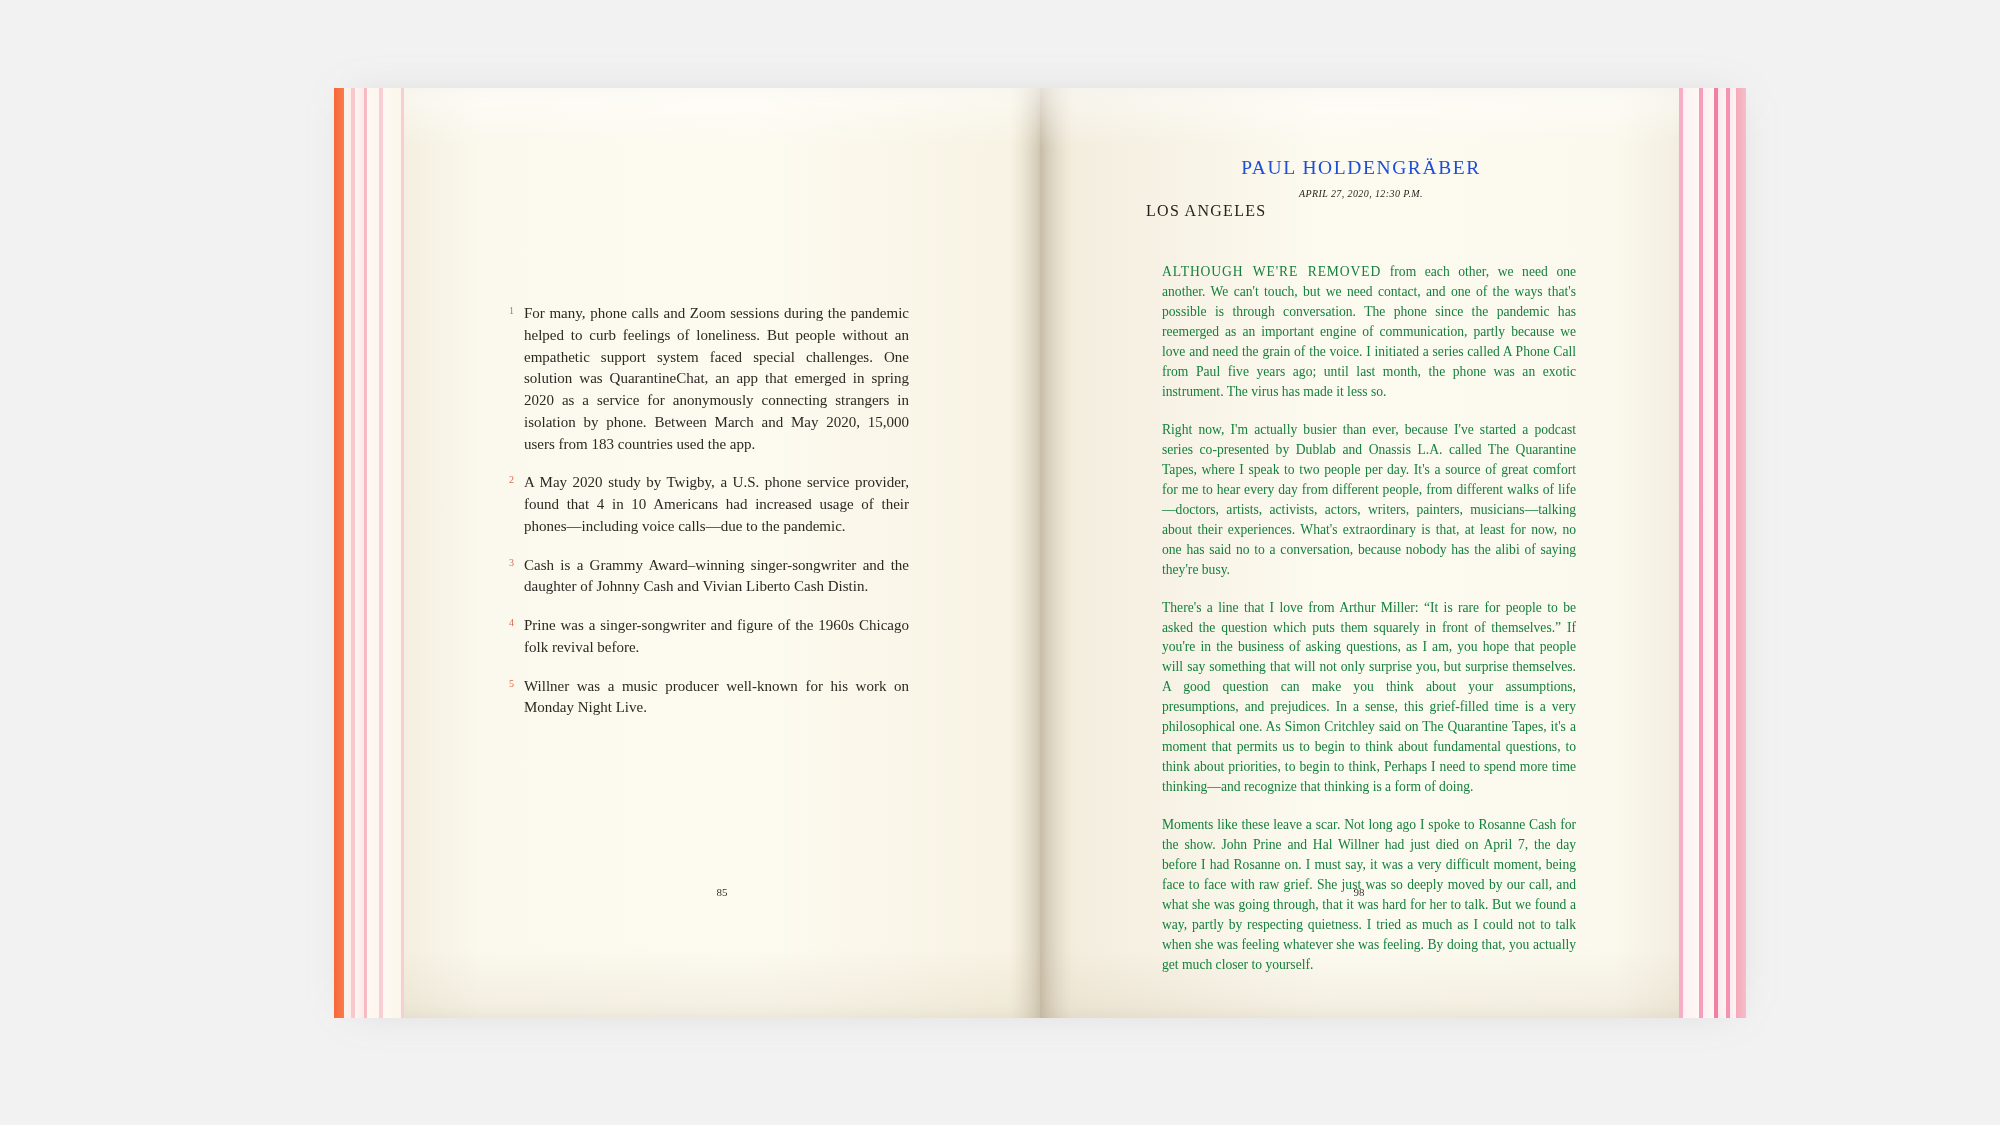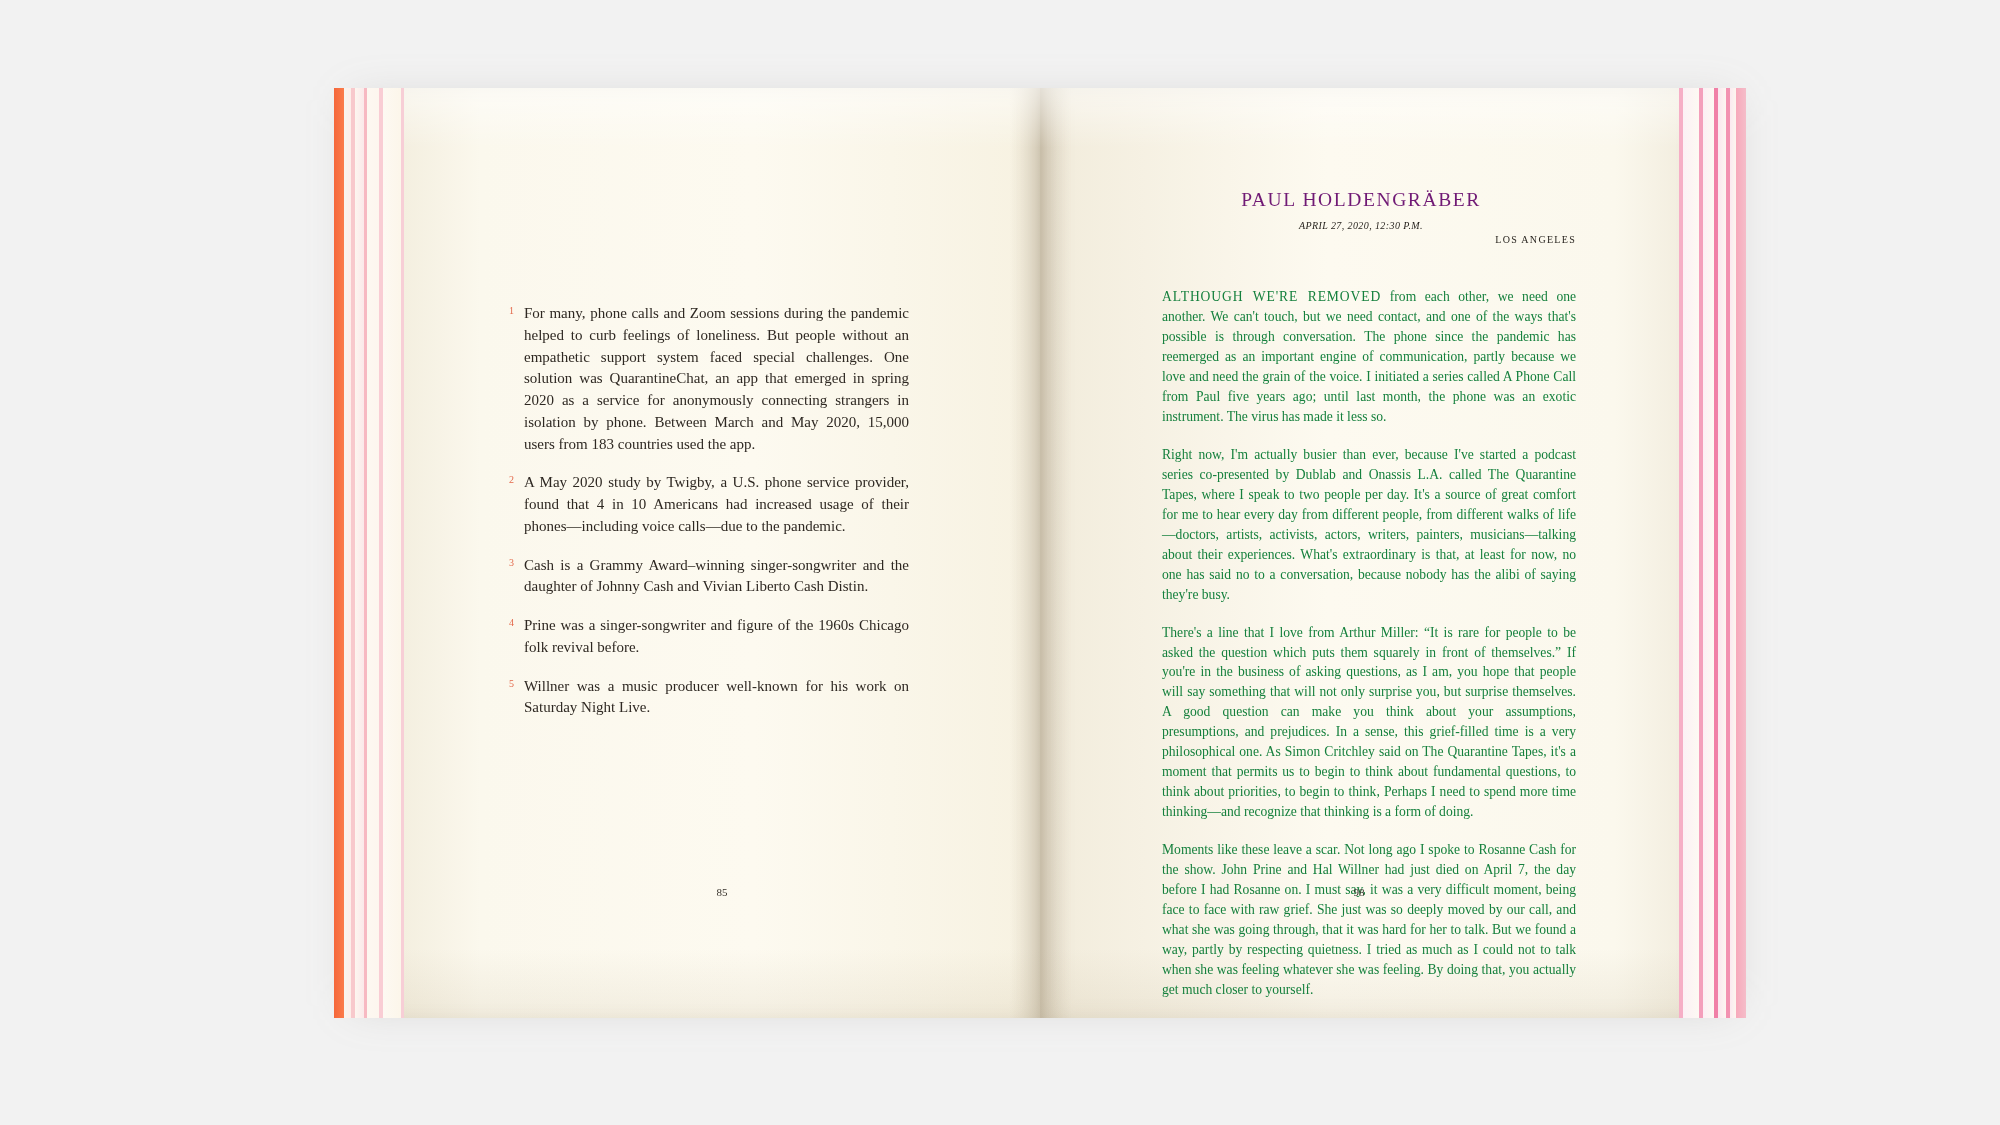--- a/index.html
+++ b/index.html
@@ -144,39 +144,39 @@
 
   
   #rp {
     position: absolute;
     left: 812px;
     top: 0;
     width: 430px;
     color: #241f1a;
   }
   #speaker {
-    margin-top: 101px;
+    margin-top: 69px;
     text-align: center;
     font-size: 19.5px;
     letter-spacing: 1.6px;
-    color: #701a75;
+    color: #1d4ed8;
     font-weight: 400;
   }
   #dateline {
     margin-top: 9px;
     text-align: center;
     font-style: italic;
     font-size: 10px;
     letter-spacing: 0.4px;
     color: #221e19;
   }
   #city {
     margin-top: 3px;
-    text-align: right;
-    font-size: 10px;
+    text-align: left;
+    font-size: 16px;
     letter-spacing: 1.3px;
     color: #231f1a;
   }
   #body {
     margin-top: 42px;
   }
   #body p {
     margin: 0 0 18px 16px;
     font-size: 13.6px;
     line-height: 1.47;
@@ -253,21 +253,21 @@
         <div class="note-text">Cash is a Grammy Award–winning singer-songwriter and the daughter of Johnny Cash and Vivian Liberto Cash Distin.</div>
       </div>
 
       <div class="note">
         <div class="note-num">4</div>
         <div class="note-text">Prine was a singer-songwriter and figure of the 1960s Chicago folk revival before.</div>
       </div>
 
       <div class="note">
         <div class="note-num">5</div>
-        <div class="note-text">Willner was a music producer well-known for his work on Saturday Night Live.</div>
+        <div class="note-text">Willner was a music producer well-known for his work on Monday Night Live.</div>
       </div>
 
     </div>
 
     <div class="folio" id="folio-left">85</div>
 
     <div id="rp">
       <div id="speaker">PAUL HOLDENGRÄBER</div>
       <div id="dateline">APRIL 27, 2020, 12:30 P.M.</div>
       <div id="city">LOS ANGELES</div>

